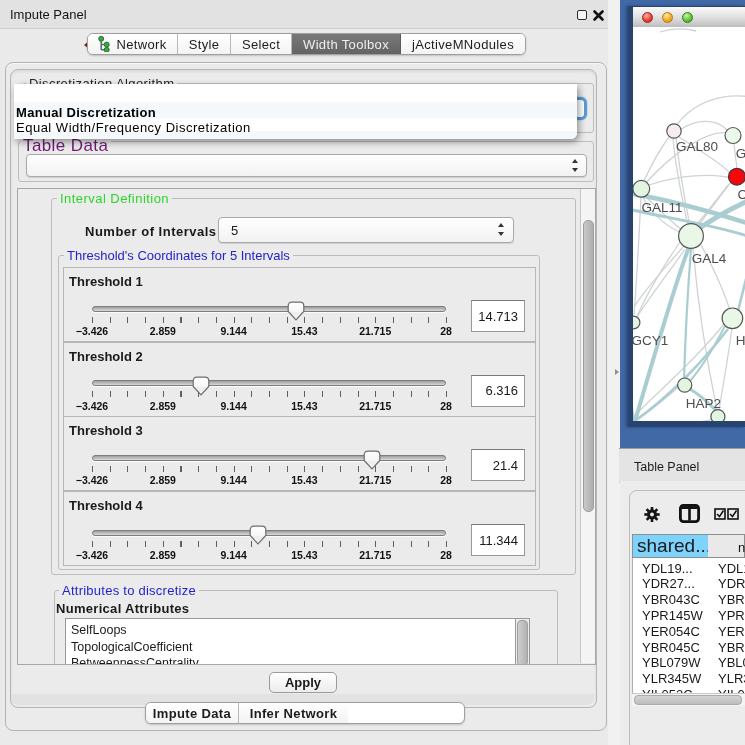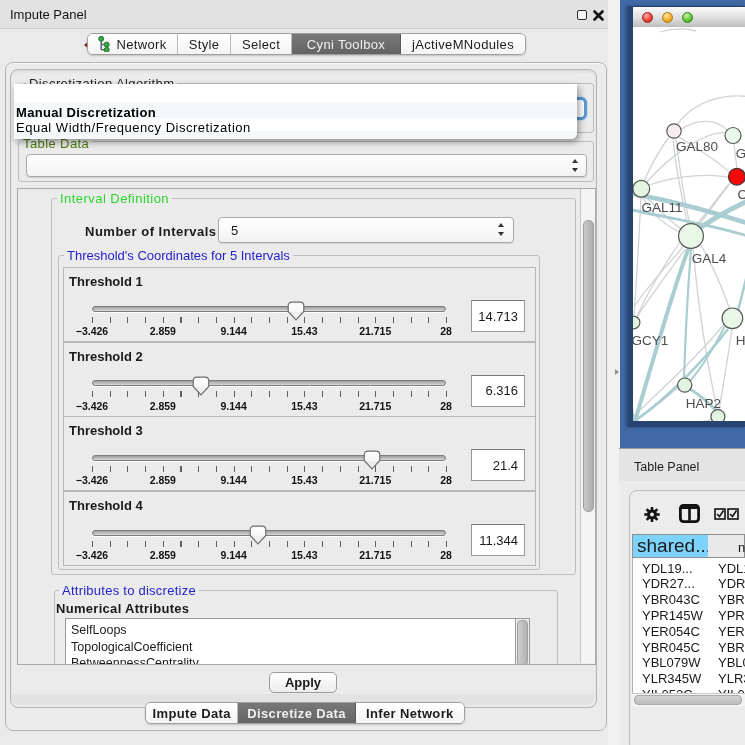--- a/index.html
+++ b/index.html
@@ -49,32 +49,32 @@
   <div class="s" style="width:89px">
     <svg width="12" height="16" viewBox="0 0 12 16" style="margin-right:6px">
       <path d="M3.2,4 L3.2,13.8 M3.2,8.6 L8.4,8.6 M3.2,13.8 L8.4,13.8" stroke="#5c6375" stroke-width="1.5" fill="none"></path>
       <circle cx="3.2" cy="2.8" r="2.5" fill="#3fa54a" stroke="#1e7b2c" stroke-width="1"></circle>
       <circle cx="8.7" cy="8.6" r="2.5" fill="#3fa54a" stroke="#1e7b2c" stroke-width="1"></circle>
       <circle cx="8.7" cy="13.8" r="2.5" fill="#3fa54a" stroke="#1e7b2c" stroke-width="1"></circle>
     </svg>
     Network</div>
   <div class="s" style="width:52px">Style</div>
   <div class="s" style="width:60px">Select</div>
-  <div class="s sel" style="width:108px">Cyni Toolbox</div>
+  <div class="s sel" style="width:108px">Width Toolbox</div>
   <div class="s" style="width:124px">jActiveMNodules</div>
 </div>
 
 <div class="grp" style="left:22px;top:83px;width:570px;height:48px"></div>
 <div class="gtitle" style="left:26px;top:76px;font-size:13px;letter-spacing:.4px;color:#252525">Discretization Algorithm</div>
 
 <div class="abs" style="left:564px;top:97px;width:17px;height:17px;border:3px solid #5b9ad2;border-radius:6px;background:#fff;box-shadow:0 0 2px #7fb4e0"></div>
 <div class="updn" style="left:571px;top:101px;height:12px;opacity:.5"></div>
 
 <div class="grp" style="left:18px;top:141px;width:574px;height:39px"></div>
-<div class="gtitle" style="left:20px;top:136px;font-size:13px;letter-spacing:.4px;color:#4d7c0f">Table Data</div>
+<div class="gtitle" style="left:20px;top:136px;font-size:17px;letter-spacing:.4px;color:#701a75">Table Data</div>
 <div class="combo" style="left:26px;top:154px;width:559px;height:21px">
   <div class="updn" style="right:7px;top:4px;height:13px"></div>
 </div>
 
 <div class="abs" style="left:17px;top:188px;width:577px;height:475px;border:1px solid #a8a8a8;background:#ebebeb"></div>
 
 <div class="abs" style="left:580px;top:189px;width:14px;height:474px;background:#f4f4f4;border-left:1px solid #c6c6c6"></div>
 <div class="abs" style="left:582.5px;top:220px;width:9px;height:290px;border-radius:5px;background:linear-gradient(90deg,#c9c9c9,#adadad);border:1px solid #9d9d9d"></div>
 
 <div class="grp" style="left:51px;top:198px;width:523px;height:375px"></div>
@@ -205,21 +205,20 @@
 
 <div class="abs" style="left:18px;top:665px;width:561px;height:28px;background:#ebebeb"></div>
 <div class="abs" style="left:17px;top:664px;width:579px;height:1px;background:#a8a8a8"></div>
 
 <div class="abs" style="left:269px;top:672px;width:66px;height:19px;border:1px solid #9b9b9b;border-radius:5px;background:linear-gradient(#ffffff,#ececec);display:flex;align-items:center;justify-content:center;font-size:13px;font-weight:bold">Apply</div>
 
 <div class="abs" style="left:11px;top:694px;width:583px;height:11px;background:#e2e2e2;border-radius:0 0 7px 7px"></div>
 
 <div class="seg" style="left:145px;top:702px;width:318px;height:20px">
   <div class="s" style="width:92px;font-weight:bold">Impute Data</div>
-  <div class="s sel" style="width:117px;font-weight:bold">Discretize Data</div>
   <div class="s" style="width:109px;font-weight:bold">Infer Network</div>
 </div>
 
 <div class="abs" style="left:608px;top:0;width:12px;height:745px;background:#f1f1f1"></div>
 <div class="abs" style="left:615px;top:369px;width:0;height:0;border-top:3px solid transparent;border-bottom:3px solid transparent;border-left:4px solid #909090"></div>
 
 <div class="abs" style="left:620px;top:0;width:125px;height:455px;background:#4069a6"></div>
 
 <div class="abs" style="left:628px;top:6px;width:117px;height:421px;background:#27436f;box-shadow:-2px 0 3px rgba(20,40,80,.5)"></div>
 <div class="abs" style="left:633px;top:7px;width:112px;height:20px;background:linear-gradient(#fafafa,#dedede 55%,#bdbdbd);border-bottom:1px solid #858585"></div>

